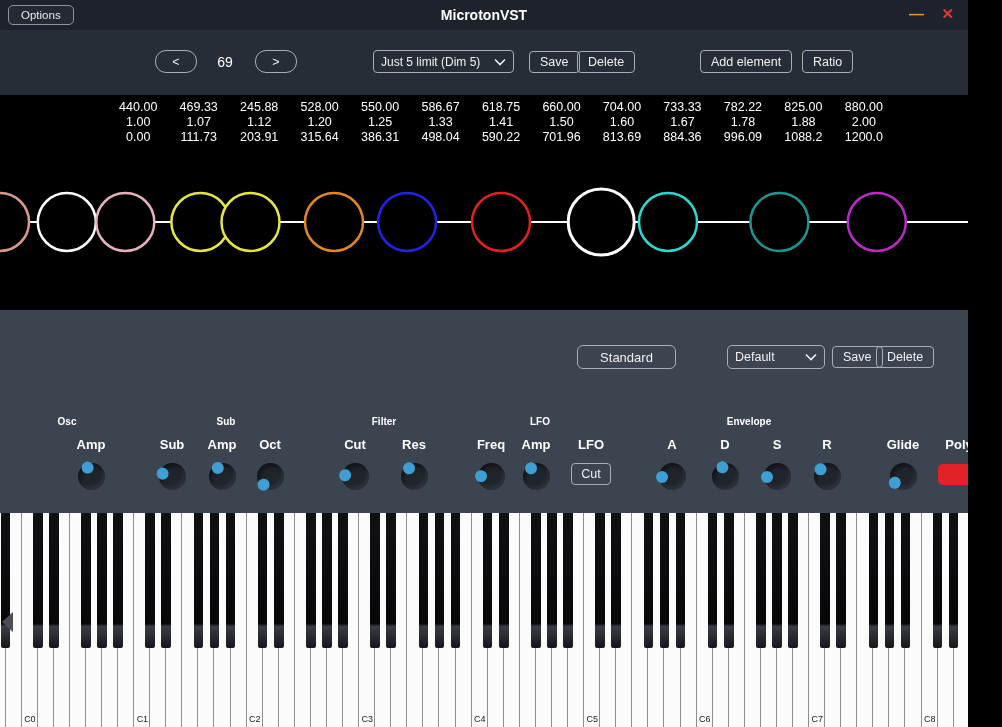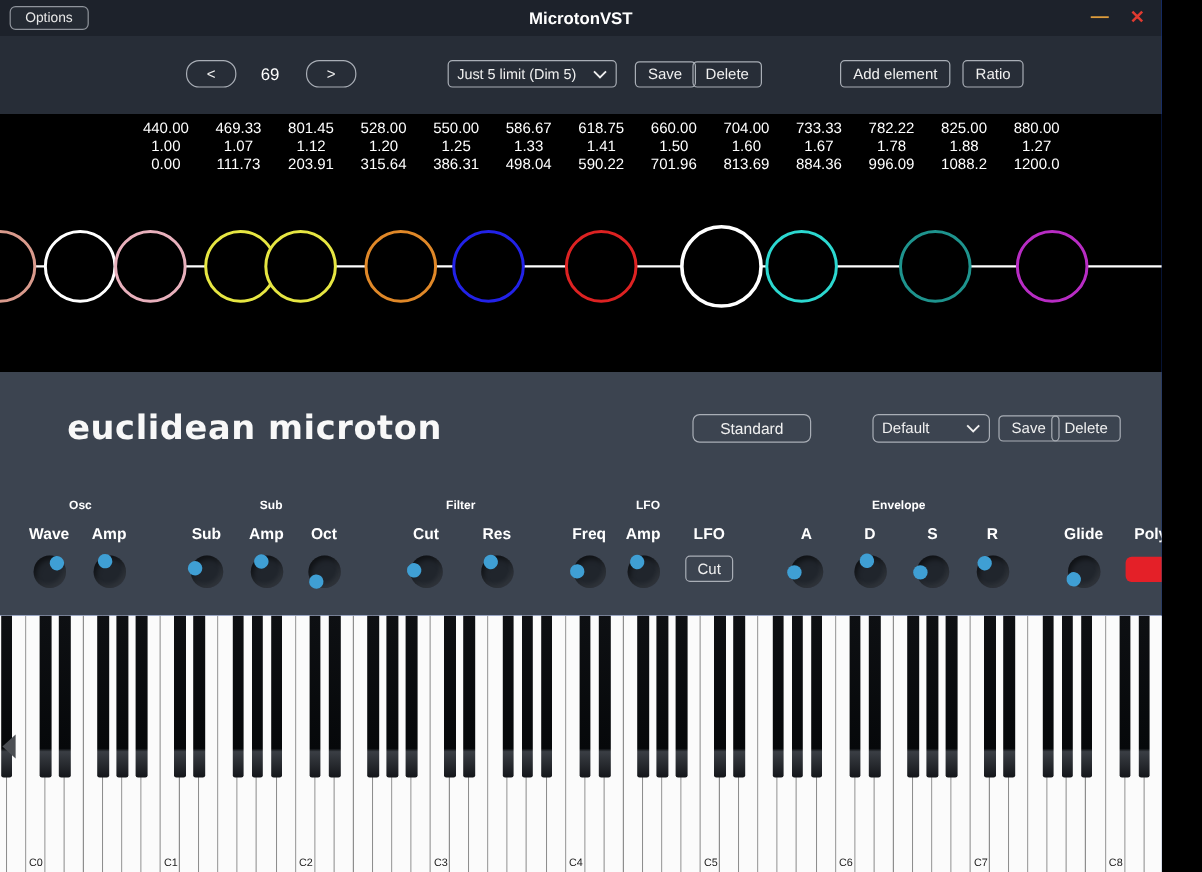--- a/index.html
+++ b/index.html
@@ -117,21 +117,21 @@
           <div>440.00</div>
           <div>1.00</div>
           <div>0.00</div>
         </div>
         <div class="scale-col">
           <div>469.33</div>
           <div>1.07</div>
           <div>111.73</div>
         </div>
         <div class="scale-col">
-          <div>801.45</div>
+          <div>245.88</div>
           <div>1.12</div>
           <div>203.91</div>
         </div>
         <div class="scale-col">
           <div>528.00</div>
           <div>1.20</div>
           <div>315.64</div>
         </div>
         <div class="scale-col">
           <div>550.00</div>
@@ -168,50 +168,43 @@
           <div>1.78</div>
           <div>996.09</div>
         </div>
         <div class="scale-col">
           <div>825.00</div>
           <div>1.88</div>
           <div>1088.2</div>
         </div>
         <div class="scale-col">
           <div>880.00</div>
-          <div>1.27</div>
+          <div>2.00</div>
           <div>1200.0</div>
         </div>
       </div>
   </div>
 
   <div class="synth">
-    <div class="logo">euclidean microton</div>
     <button class="ui-btn standard-btn">Standard</button>
     <div class="dropdown preset-dd">
       <span>Default</span>
       <svg class="chev" width="12" height="8" viewBox="0 0 12 8">
           <polyline points="1,1.5 6,6.5 11,1.5" fill="none" stroke="#f0f0f0" stroke-width="1.6"></polyline>
         </svg>
     </div>
     <button class="ui-btn preset-save">Save</button>
     <button class="ui-btn preset-delete">Delete</button>
 
     <span class="group-label" style="left:37px">Osc</span>
     <span class="group-label" style="left:196px">Sub</span>
     <span class="group-label" style="left:354px">Filter</span>
     <span class="group-label" style="left:510px">LFO</span>
     <span class="group-label group-env" style="left:704px">Envelope</span>
 
-    <div class="ctrl" style="left:11px">
-      <div class="ctrl-label">Wave</div>
-      <div class="knob" style="--a: 40deg;">
-          <div class="knob-dot"></div>
-        </div>
-    </div>
     <div class="ctrl" style="left:61px">
       <div class="ctrl-label">Amp</div>
       <div class="knob" style="--a: -20deg;">
           <div class="knob-dot"></div>
         </div>
     </div>
     <div class="ctrl" style="left:142px">
       <div class="ctrl-label">Sub</div>
       <div class="knob" style="--a: -70deg;">
           <div class="knob-dot"></div>

